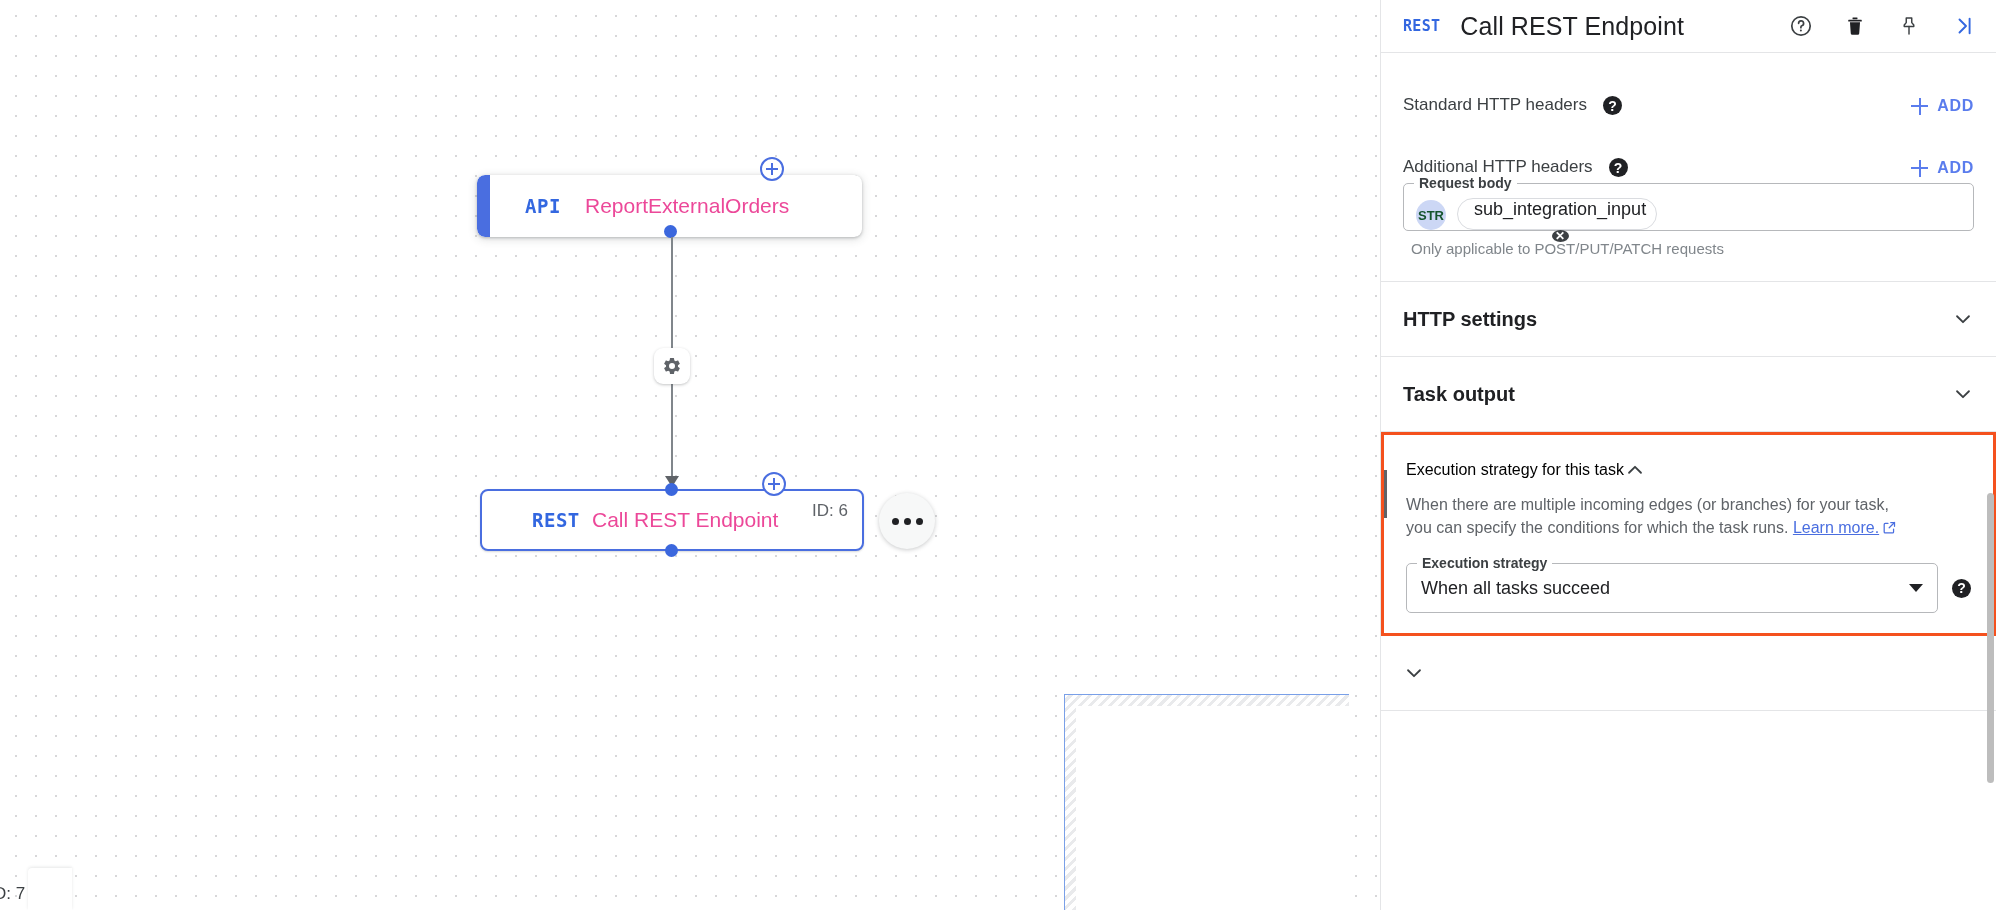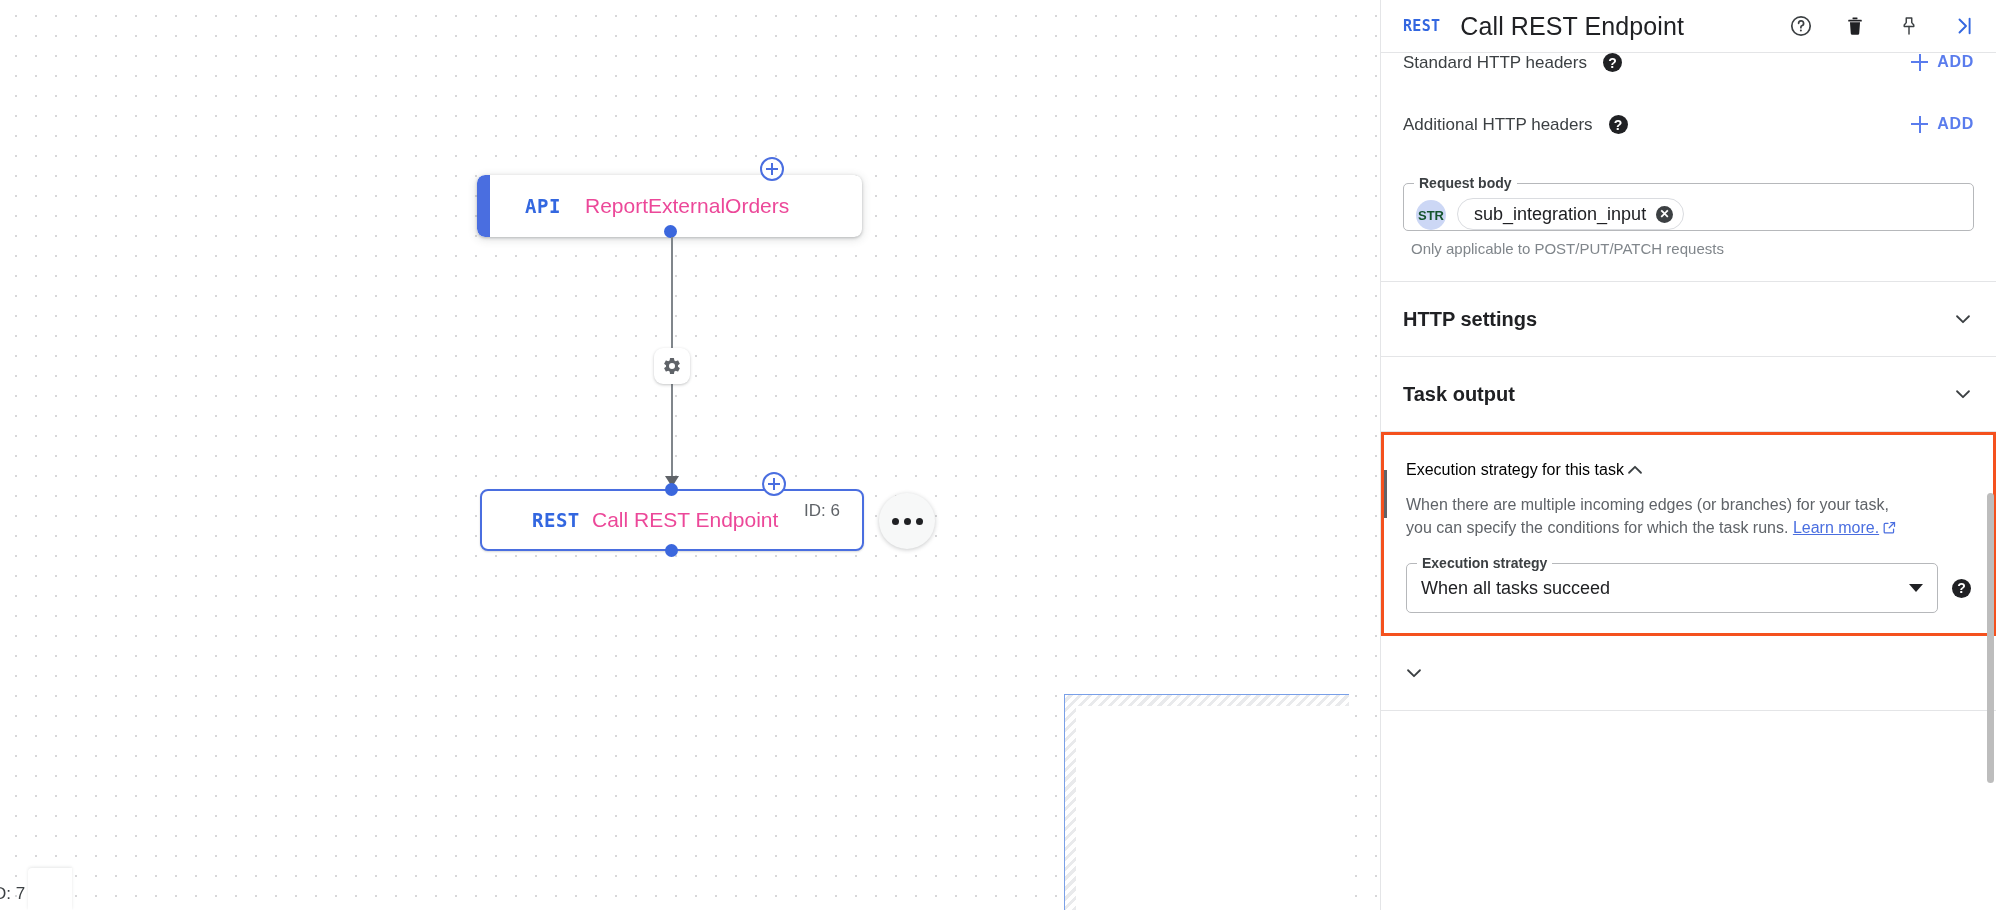--- a/index.html
+++ b/index.html
@@ -57,21 +57,21 @@
   
   #node-rest {
     left: 480px; top: 489px; width: 384px; height: 62px;
     border: 2.5px solid #4a6ee0;
     background: #fff;
     box-shadow: 0 1px 2px rgba(60,64,67,.2);
   }
   #node-rest .type { position: absolute; left: 50px; }
   #node-rest .label { position: absolute; left: 110px; }
   #node-rest .node-id {
-    position: absolute; right: 22px; top: 10px;
+    position: absolute; right: 14px; top: 10px;
     font-size: 17px; color: #5f6368;
   }
 
   .port {
     position: absolute;
     width: 13px; height: 13px; border-radius: 50%;
     background: #3b67dd;
   }
 
   .plus-handle {
@@ -187,21 +187,21 @@
   #panel-header .hdr-title {
     font-size: 25px; color: #202124; flex: 1;
     letter-spacing: .1px;
   }
   #panel-header .hdr-actions { display: flex; align-items: center; gap: 28px; }
   .ico-btn { display: flex; align-items: center; justify-content: center; width: 26px; height: 26px; }
 
   .panel-body { padding: 0; }
 
   .row-header {
-    display: flex; align-items: flex-start;
+    display: flex; align-items: flex-end;
     padding: 0 22px;
     height: 62px;
   }
   .row-header .rh-label {
     font-size: 17px; color: #3c4043;
   }
   .row-header .help-dot { margin-left: 16px; }
   .row-header .spacer { flex: 1; }
   .add-btn {
     display: flex; align-items: center; gap: 9px;
@@ -250,20 +250,21 @@
   }
   .var-chip {
     margin-left: 11px;
     height: 32px;
     border: 1px solid #dadce0;
     border-radius: 16px;
     display: flex; align-items: center; gap: 10px;
     padding: 0 10px 0 16px;
     font-size: 18px; color: #202124;
     background: #fff;
+    flex-direction: column;
   }
   .chip-x {
     width: 17px; height: 17px; border-radius: 50%;
     background: #3c4043; color: #fff;
     font-size: 12px; line-height: 1;
     display: flex; align-items: center; justify-content: center;
     font-weight: 700;
   }
   .field-hint {
     margin: 9px 22px 0 30px;

